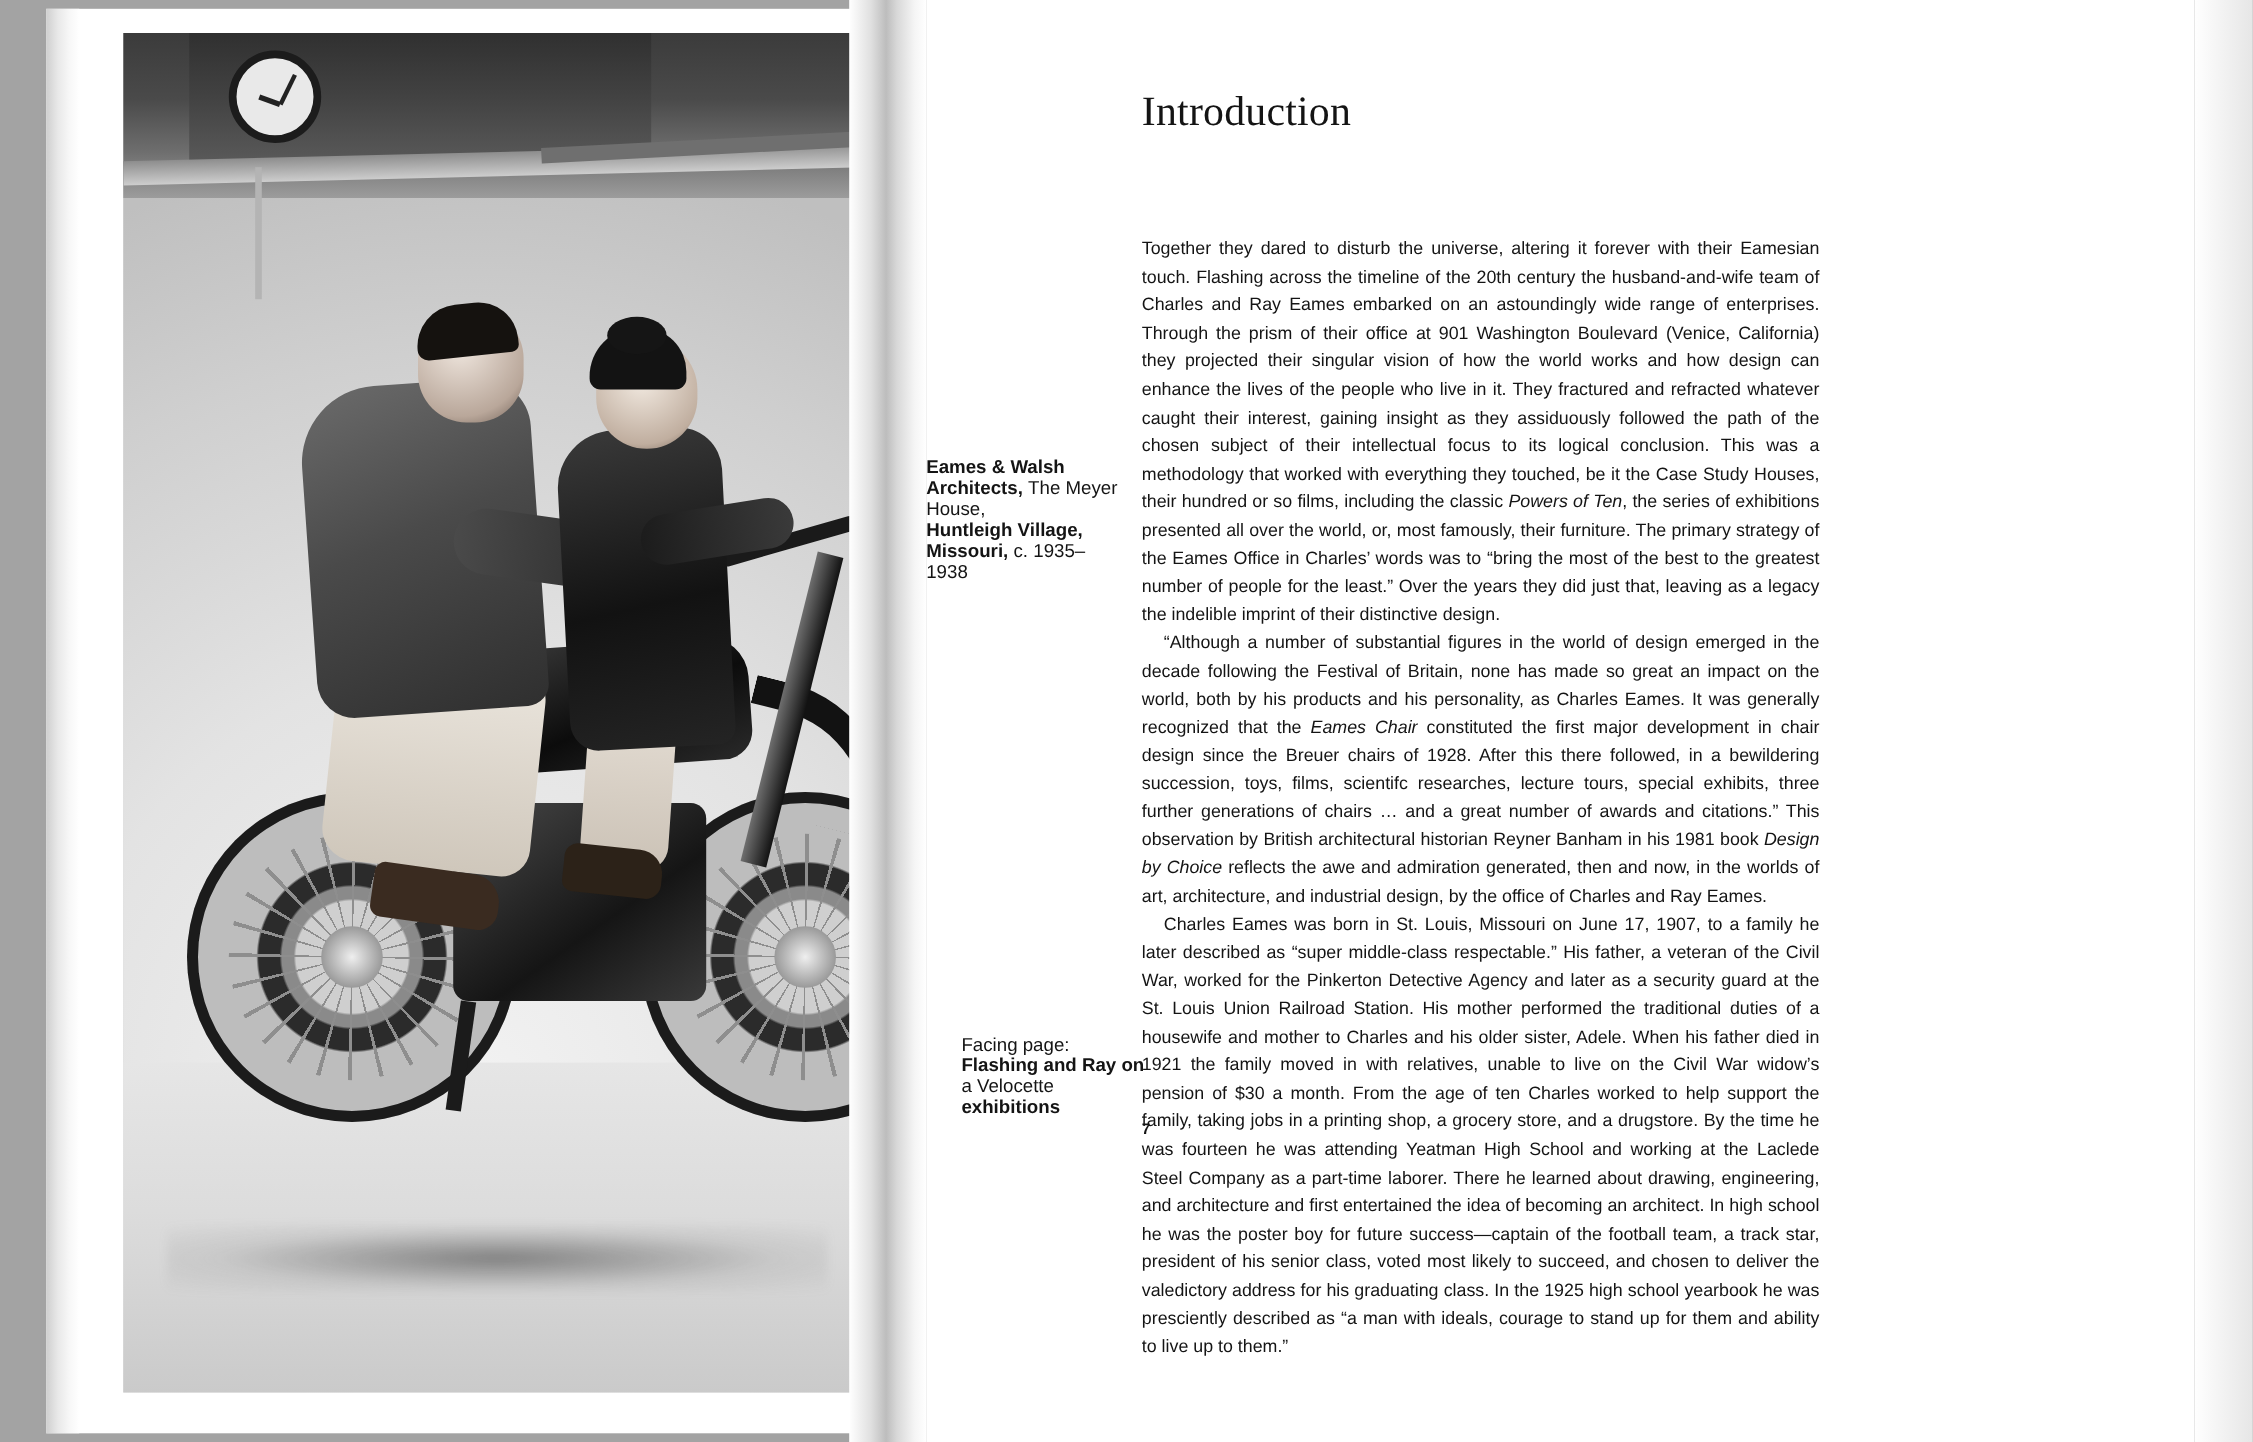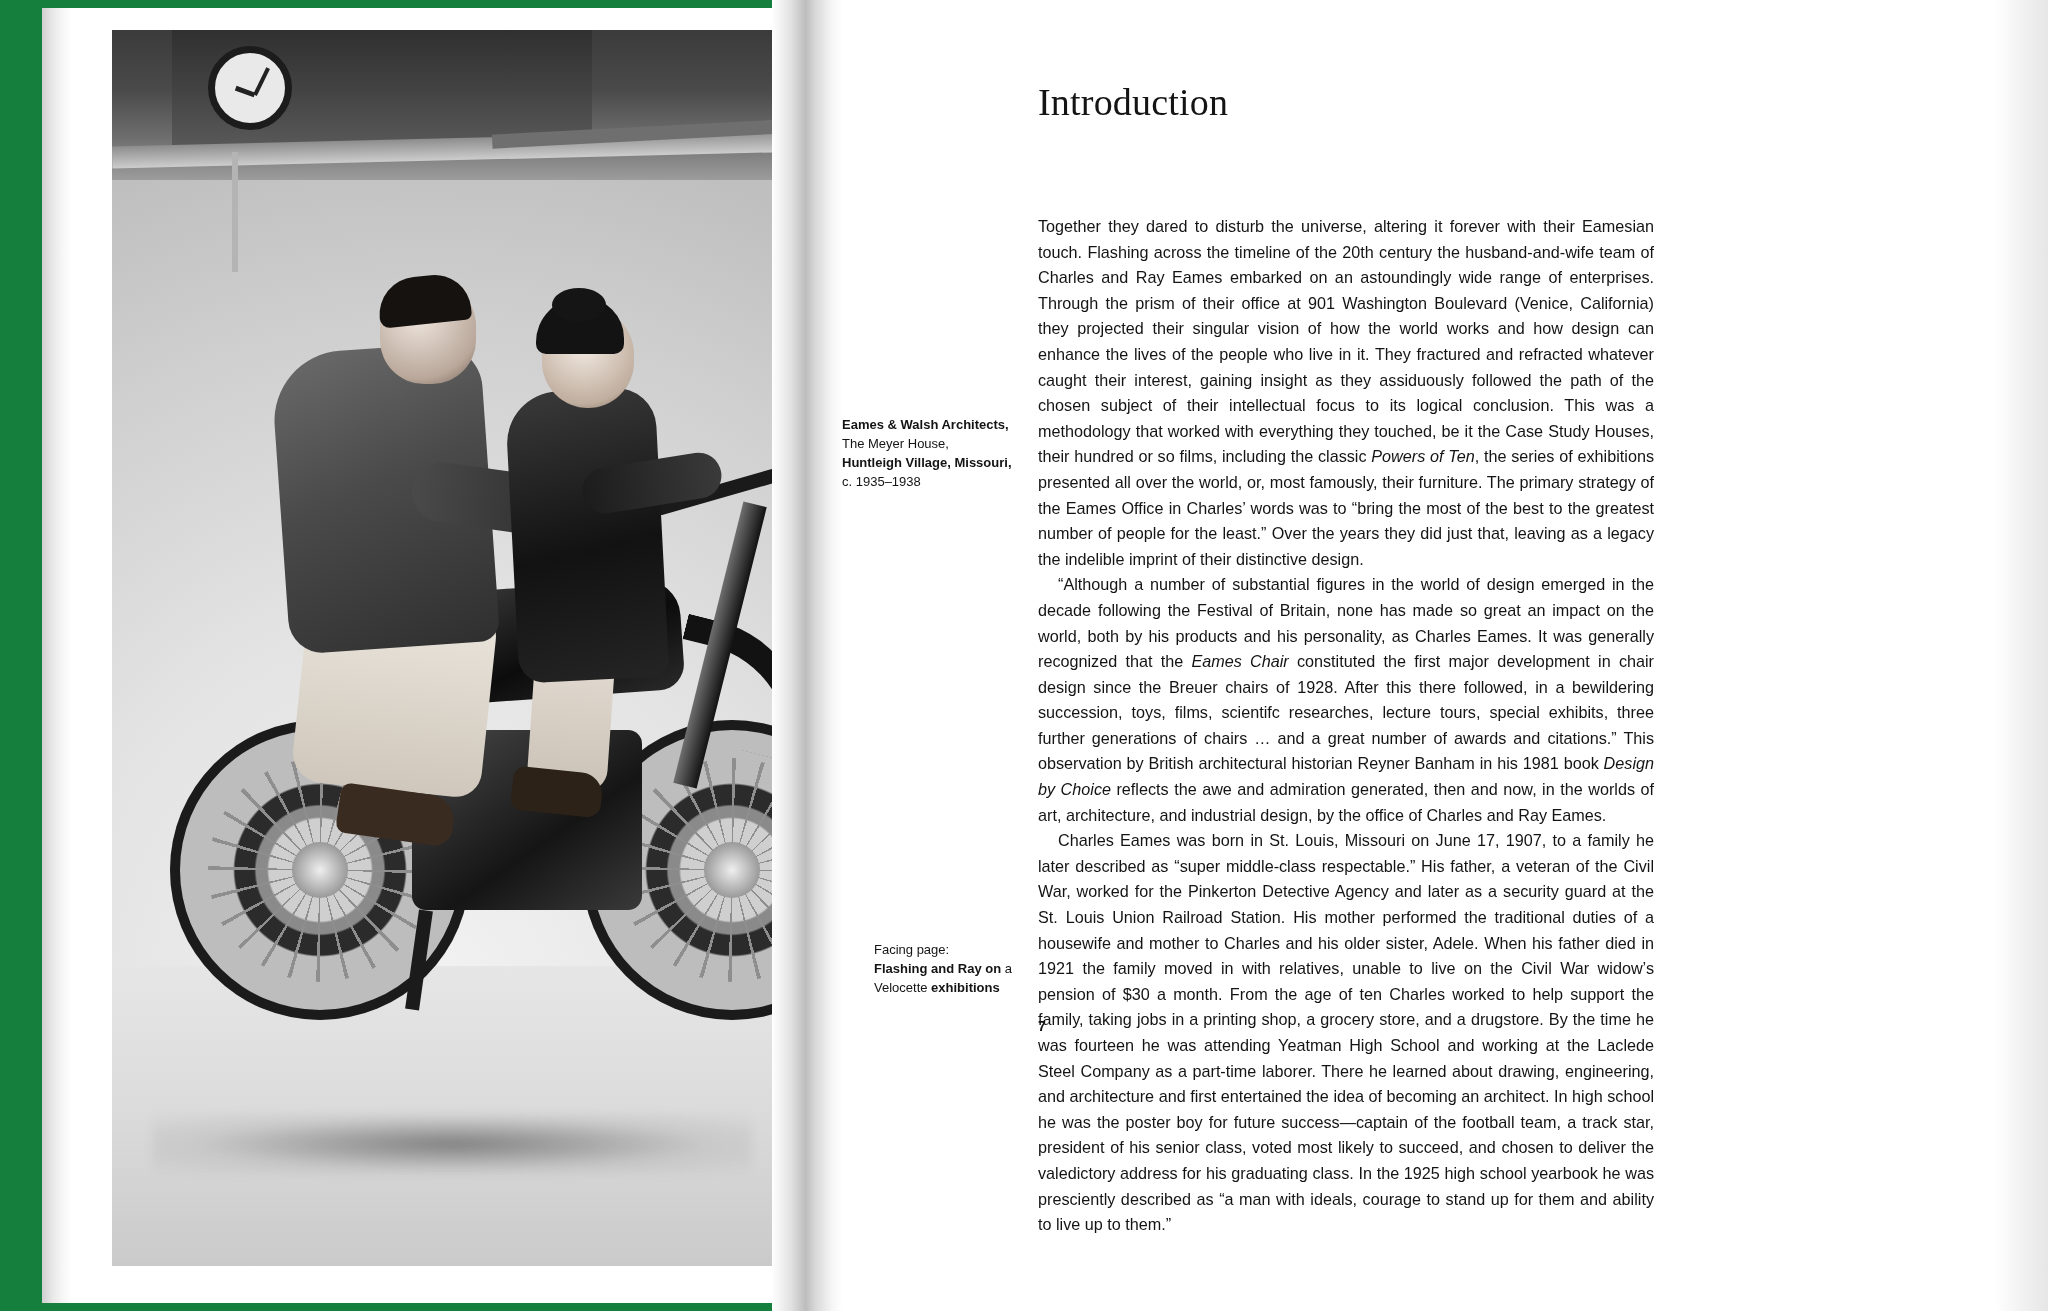--- a/index.html
+++ b/index.html
@@ -5,21 +5,21 @@
   * { box-sizing: border-box; }
   html, body {
     margin: 0; padding: 0;
     background: #ffffff;
     width: 2048px; height: 1311px;
     font-family: "Liberation Sans", sans-serif;
   }
   #spread {
     position: relative;
     width: 2048px; height: 1311px;
-    background: #15803d;
+    background: #a3a3a3;
     overflow: hidden;
   }
 
   
   #left-page {
     position: absolute;
     left: 42px; top: 8px;
     width: 752px; height: 1295px;
     background: #ffffff;
   }
@@ -243,21 +243,21 @@
     text-align: justify;
     color: #141414;
   }
   #body-column p { margin: 0; }
   #body-column p + p { text-indent: 20px; }
   #body-column em { font-style: italic; }
 
   .margin-note {
     position: absolute;
     width: 176px;
-    font-size: 13px;
+    font-size: 17px;
     line-height: 19px;
     color: #141414;
   }
   #note-meyer { left: 0px; top: 415px; }
   #note-facing { left: 0px; top: 940px; margin-left: 32px; }
   .margin-note .b { font-weight: bold; }
   .margin-note .r { font-weight: normal; }
 
   #folio {
     position: absolute;

